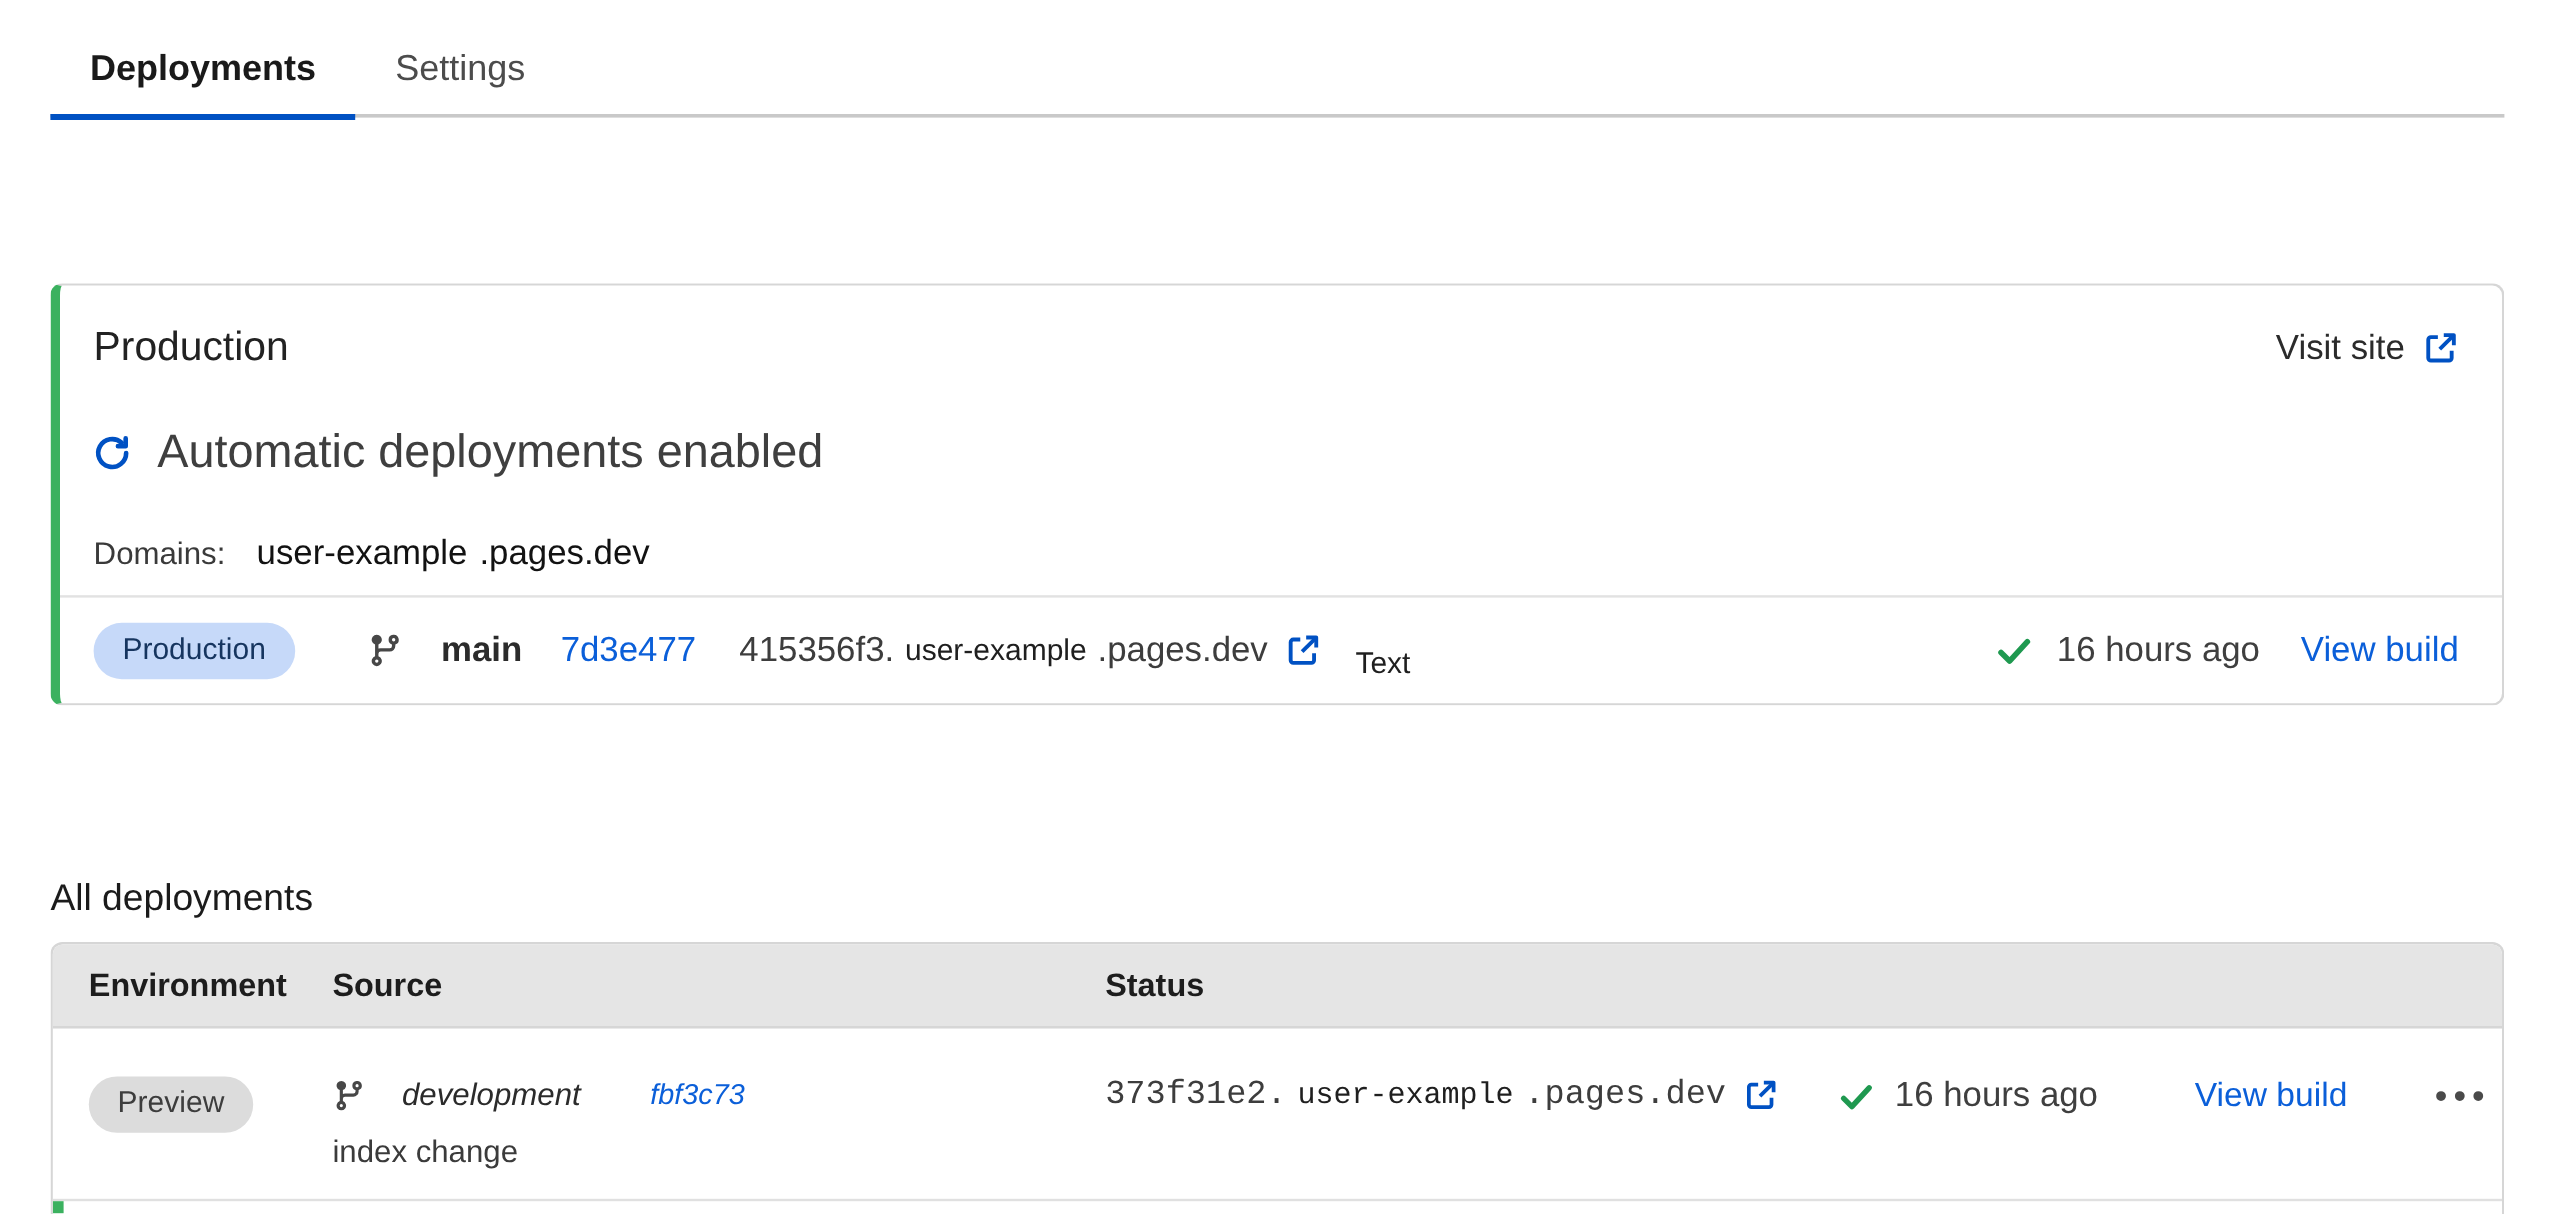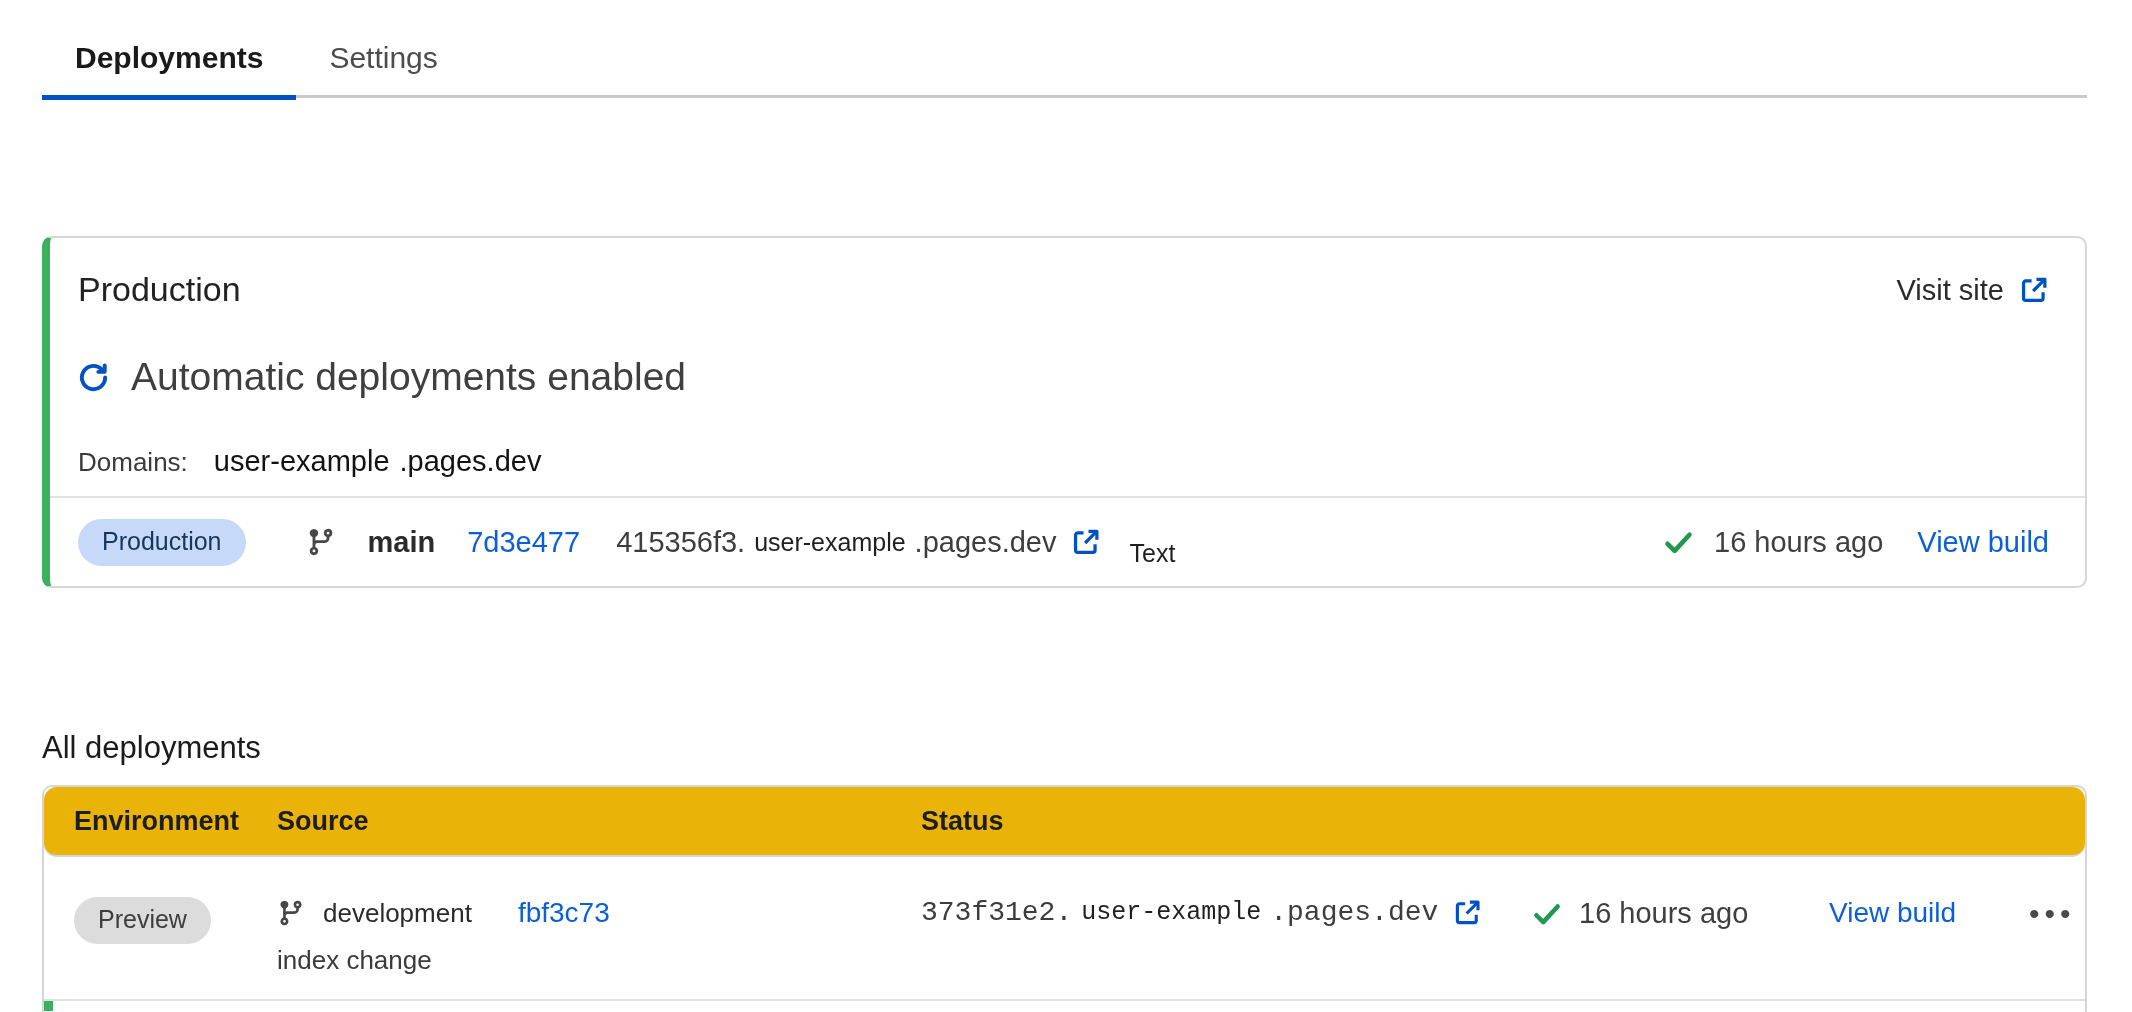--- a/index.html
+++ b/index.html
@@ -78,34 +78,34 @@
     position:absolute; left:42px; top:730px;
     font-size:31px; font-weight:500; color:#1b1b1b;
   }
   .table {
     position:absolute; left:42px; top:785px; width:2045px; height:227px;
     border:2px solid #d6d6d6; border-bottom:none;
     border-radius:10px 10px 0 0; background:#fff; overflow:hidden;
   }
   .thead {
     display:grid; grid-template-columns:233px 644px 611px 297px 200px 1fr;
-    align-items:center; height:70px; background:#eab308;
+    align-items:center; height:70px; background:#e5e5e5;
     border-bottom:2px solid #d6d6d6;
-    font-size:27px; font-weight:700; color:#1d1d1d;border-radius:13px;
+    font-size:27px; font-weight:700; color:#1d1d1d;
   }
   .thead .cell-env { padding-left:30px; }
   .trow {
     display:grid; grid-template-columns:233px 644px 611px 297px 200px 1fr;
     align-items:start; padding-top:40px; height:144px;
     border-bottom:2px solid #e0e0e0;
   }
   .trow .cell-env { padding-left:30px; }
-  .source-line1 { display:flex; align-items:center; gap:18px; }
+  .source-line1 { display:flex; align-items:center; gap:30px;font-style:italic; }
   .source-branch { font-size:26px; color:#2b2b2b; margin-right:28px; }
-  .source-commit { font-size:28px; }
+  .source-commit { font-size:24px; }
   .commit-msg { font-size:26px; color:#3b3b3b; margin-top:16px; }
   .cell-deploy { display:flex; align-items:center; gap:9px; font-size:28px; color:#3d3d3d;font-family:Liberation Mono, monospace; }
   .cell-status { display:flex; align-items:center; gap:17px; font-size:28px; color:#303030; }
   .cell-view { font-size:28px; }
   .more-options { font-size:30px; letter-spacing:5px; color:#4a4a4a; cursor:pointer; line-height:34px; }
   .next-row-fragment { height:10px; width:9px; background:#3bb15f; }
 
   
   .icon { display:inline-flex; flex:none; }
   .icon svg { display:block; }

